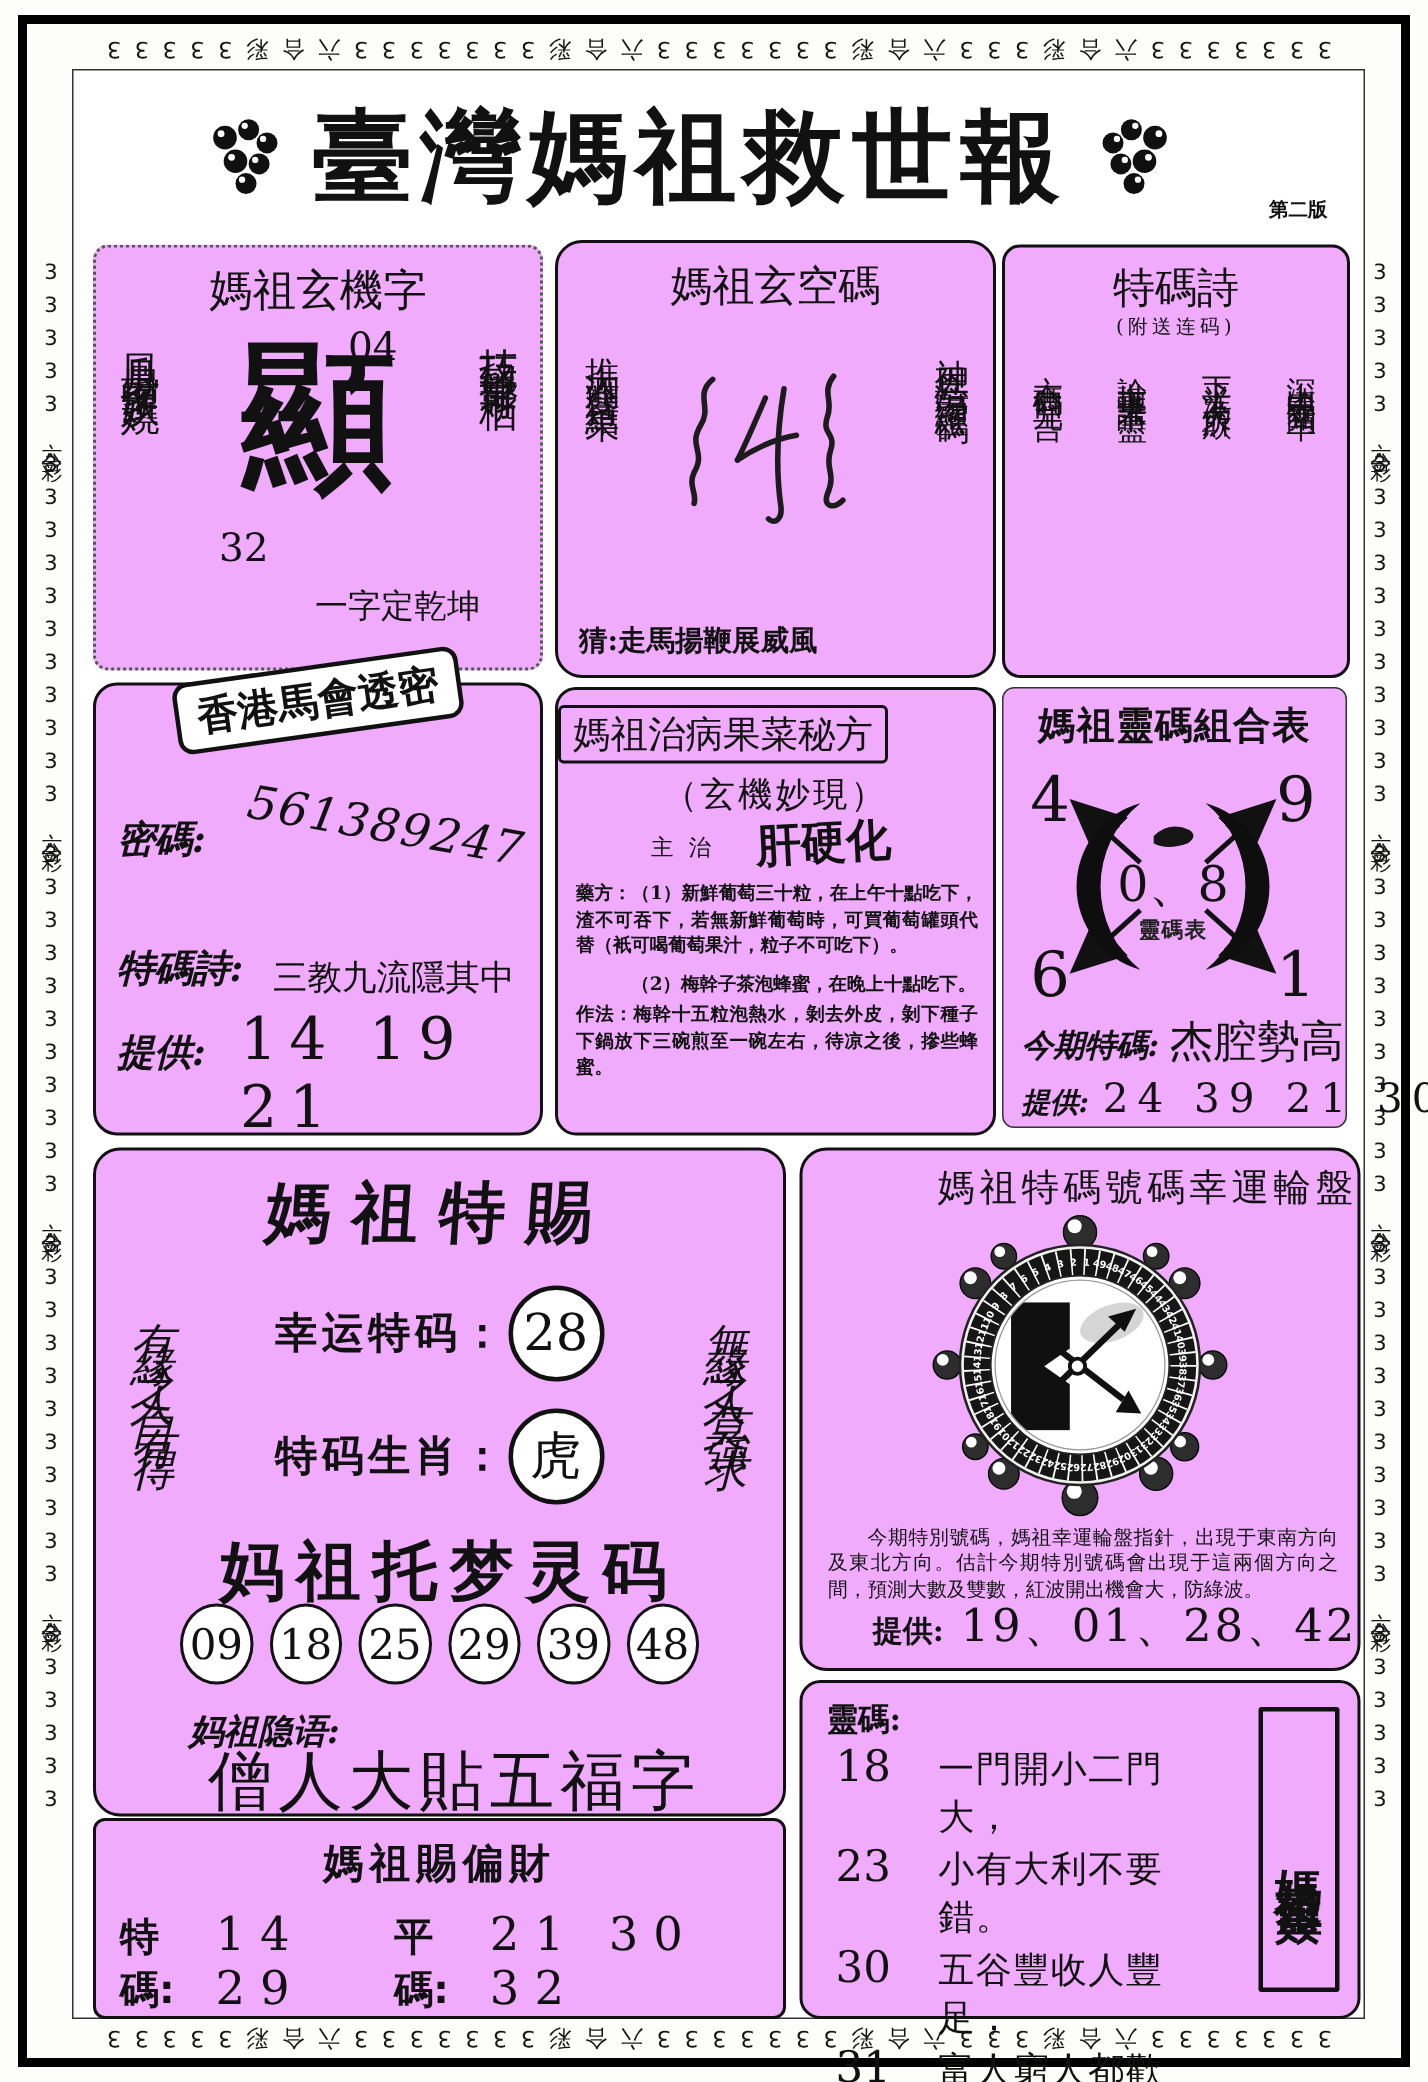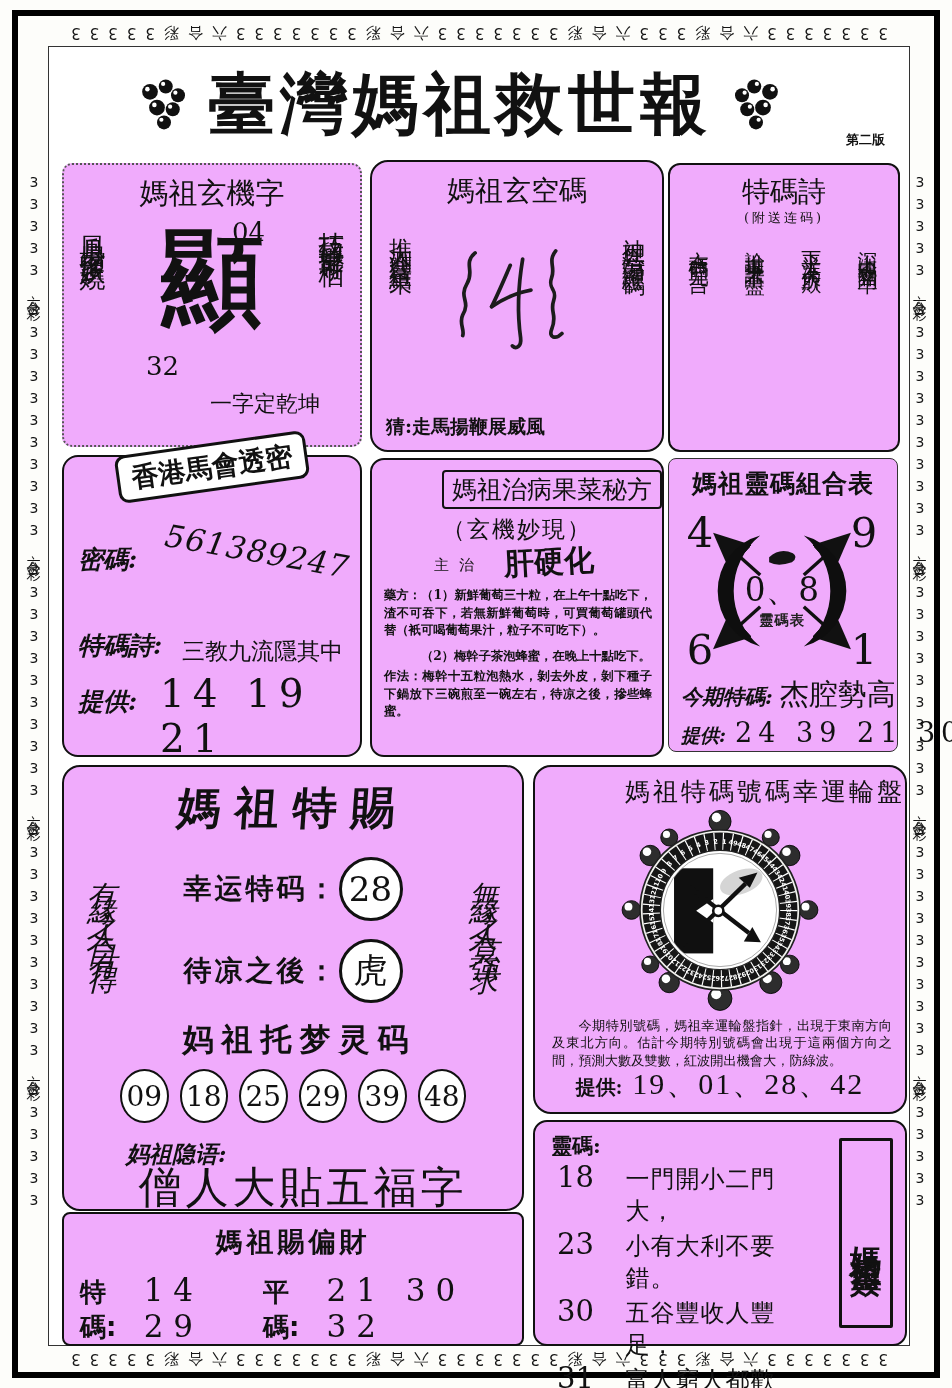--- a/index.html
+++ b/index.html
@@ -58,21 +58,21 @@
   .d-label{font-weight:800;font-size:25px;font-style:italic;}
   .d-mima-label{position:absolute;left:14px;top:86px;}
   .d-mima{position:absolute;left:100px;top:76px;font-size:31px;font-style:italic;transform:rotate(10deg);letter-spacing:1px;}
   .d-shi-label{position:absolute;left:14px;top:172px;}
   .d-shi{position:absolute;left:118px;top:179px;font-size:23px;}
   .d-tigong-label{position:absolute;left:14px;top:228px;}
   .d-tigong{position:absolute;left:96px;top:214px;font-size:39px;letter-spacing:8px;}
 
   
   .box-e{left:370px;top:458px;width:290px;height:295px;border-radius:14px;}
-  .e-titlewrap{position:absolute;top:10px;left:0;right:0;text-align:right;}
+  .e-titlewrap{position:absolute;top:10px;left:0;right:0;text-align:left;}
   .e-title{display:inline-block;border:2.5px solid #111;border-radius:4px;padding:1px 8px;font-size:25px;}
   .e-sub{position:absolute;top:54px;left:0;right:0;text-align:center;font-size:23px;letter-spacing:2px;}
   .e-zhuzhi{position:absolute;top:96px;left:62px;font-size:15px;letter-spacing:10px;}
   .e-zhuzhi-val{position:absolute;top:82px;left:132px;font-size:30px;font-weight:600;transform:rotate(-3deg);}
   .e-body{position:absolute;left:12px;right:10px;top:126px;font-size:12.3px;font-weight:700;line-height:1.44;text-align:justify;}
   .e-body p{margin:0 0 2px 0;}
   .e-indent{text-indent:3em;margin-top:8px !important;}
 
   
   .box-f{left:668px;top:458px;width:228px;height:292px;border:1.5px solid #333;border-radius:8px;}
@@ -89,32 +89,32 @@
   .box-g{left:62px;top:765px;width:458px;height:442px;border-radius:18px;}
   .g-title{position:absolute;top:12px;left:0;right:0;text-align:center;font-size:44px;font-weight:900;letter-spacing:14px;transform:skewX(-4deg);}
   .g-left{position:absolute;left:18px;top:92px;font-size:29px;letter-spacing:14px;font-style:italic;}
   .g-right{position:absolute;right:18px;top:92px;font-size:29px;letter-spacing:14px;font-style:italic;}
   .g-row{position:absolute;left:90px;right:90px;display:flex;align-items:center;justify-content:center;}
   .g-row-label{font-weight:800;font-size:28px;letter-spacing:3px;}
   .circle{display:inline-flex;align-items:center;justify-content:center;border:3px solid #111;border-radius:50%;background:#fff;}
   .g-lucky{top:90px;}
   .g-zodiac{top:172px;}
   .g-big-circle{width:58px;height:58px;font-size:34px;}
-  .g-dream-title{position:absolute;top:252px;left:0;right:0;text-align:center;font-size:31px;font-weight:900;letter-spacing:8px;padding-left:13px;}
+  .g-dream-title{position:absolute;top:252px;left:0;right:0;text-align:center;font-size:43px;font-weight:900;letter-spacing:8px;padding-left:13px;}
   .g-dream-row{position:absolute;top:302px;left:56px;right:56px;display:flex;justify-content:center;gap:11px;}
   .dream-circle{width:50px;height:50px;font-size:28px;border-width:2.5px;}
   .g-yinyu-label{position:absolute;top:372px;left:62px;font-size:23px;font-weight:800;font-style:italic;}
   .g-yinyu{position:absolute;top:392px;left:60px;right:40px;text-align:center;font-size:43px;letter-spacing:4px;}
 
   
   .box-h{left:533px;top:765px;width:370px;height:345px;border-radius:18px;}
   .h-title{position:absolute;top:8px;left:0;right:0;text-align:right;font-size:25px;letter-spacing:3px;}
   .h-wheel{position:absolute;left:82px;top:40px;width:206px;height:206px;}
   .h-note{position:absolute;left:17px;right:13px;top:250px;font-size:13.2px;line-height:17.4px;text-align:justify;text-indent:2em;font-weight:500;}
-  .h-tigong{position:absolute;bottom:7px;left:0;right:0;text-align:center;white-space:nowrap;font-family:Liberation Serif, serif;}
+  .h-tigong{position:absolute;bottom:7px;left:0;right:0;text-align:right;white-space:nowrap;}
   .h-tigong-label{font-weight:800;font-size:20px;}
   .h-tigong-val{font-size:30px;letter-spacing:2px;margin-left:6px;}
 
   
   .box-i{left:533px;top:1120px;width:370px;height:222px;border-radius:14px;}
   .i-label{position:absolute;left:16px;top:10px;font-size:21px;font-weight:800;}
   .i-rows{position:absolute;left:22px;top:38px;right:86px;bottom:14px;display:flex;flex-direction:column;justify-content:space-between;}
   .i-row{display:flex;align-items:baseline;gap:26px;}
   .i-num{font-size:29px;width:44px;}
   .i-text{font-size:24px;letter-spacing:1px;}
@@ -281,21 +281,21 @@
 
   <div class="box box-g">
     <div class="g-title">媽祖特賜</div>
     <div class="g-left vtext">有緣之人自有得</div>
     <div class="g-right vtext">無緣之人莫強求</div>
     <div class="g-row g-lucky">
       <span class="g-row-label">幸运特码：</span>
       <span class="circle g-big-circle">28</span>
     </div>
     <div class="g-row g-zodiac">
-      <span class="g-row-label">待凉之後：</span>
+      <span class="g-row-label">特码生肖：</span>
       <span class="circle g-big-circle">虎</span>
     </div>
     <div class="g-dream-title">妈祖托梦灵码</div>
     <div class="g-dream-row">
       <span class="circle dream-circle">09</span>
       <span class="circle dream-circle">18</span>
       <span class="circle dream-circle">25</span>
       <span class="circle dream-circle">29</span>
       <span class="circle dream-circle">39</span>
       <span class="circle dream-circle">48</span>

